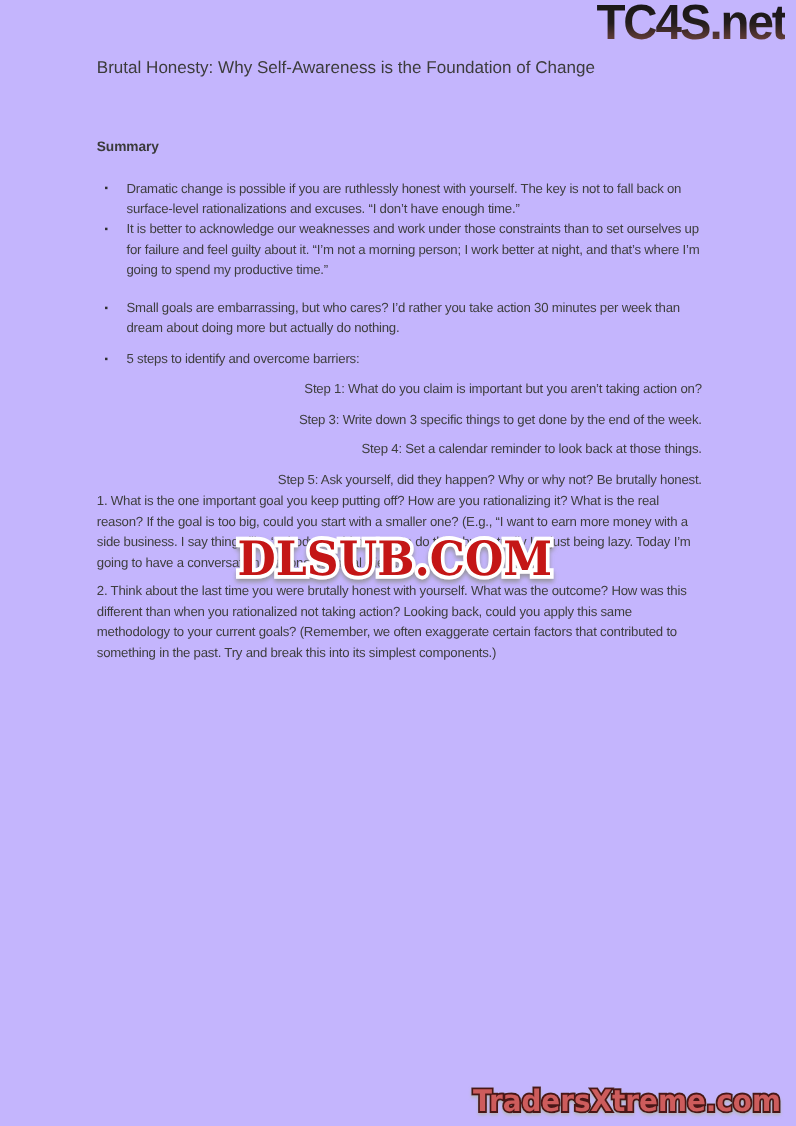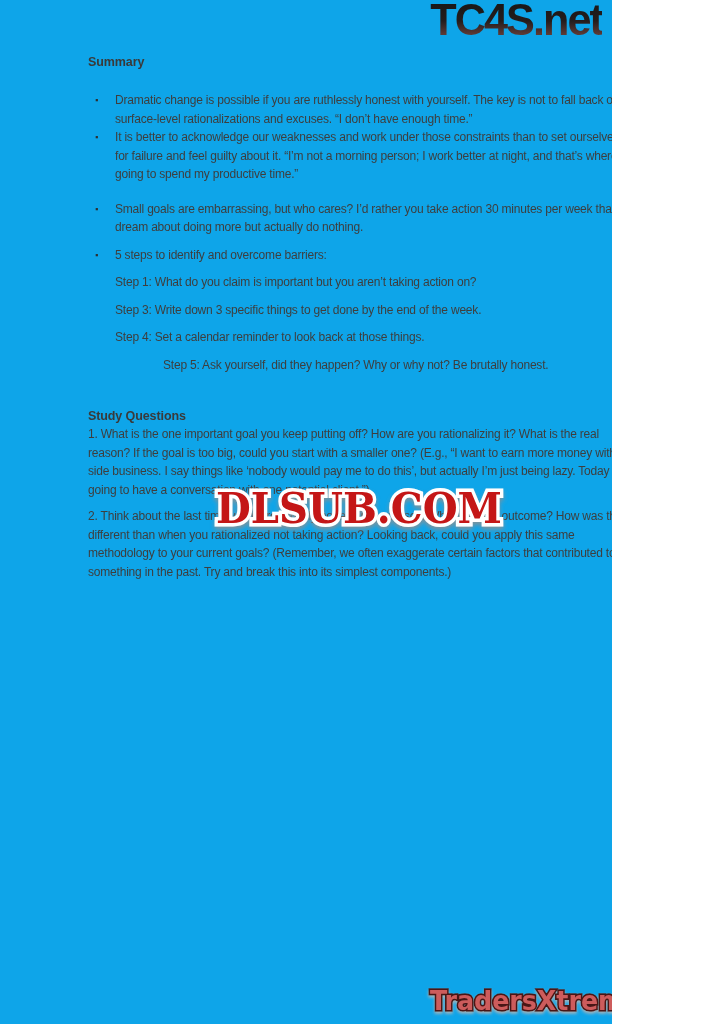--- a/index.html
+++ b/index.html
@@ -1,19 +1,19 @@
 <!DOCTYPE html>
 <html><head>
 <meta charset="utf-8">
 <style>
   html, body { margin:0; padding:0; background:#ffffff; }
   .page {
     position:relative;
-    width:612px; height:1024px;
-    background:#0ea5e9;
+    width:724px; height:1024px;
+    background:#c4b5fd;
     overflow:hidden;
     font-family:"Liberation Sans", sans-serif;
     color:#3e3e3e;
   }
 
   
   .tc4s {
     position:absolute;
     top:-6px; right:10px;
     font-size:45px;
@@ -63,38 +63,39 @@
     flex:0 0 20px;
     width:20px;
     padding-left:7px;
     font-size:9px;
     line-height:18.5px;
     color:#2e2e2e;
   }
   .li-text { flex:1; }
 
   .steps { margin-top:9px; padding-left:27px; }
-  .steps p { margin:0 0 9px 0; }
+  .steps p { margin:0 0 9px 0;text-align:right; }
   .steps p:last-child { margin-bottom:0;margin-left:48px; }
 
   .questions p { margin:0 0 8px 0; }
   .questions p:first-child { margin-top:1px; }
 
   .wm-mid { position:absolute; left:208px; top:479px; }
   .wm-bottom { position:absolute; left:422px; top:979px; }
 </style>
 </head>
 <body>
 
 <div class="page">
 
   <div class="tc4s">TC4S.net</div>
 
   <div class="content">
 
+    <h1 class="title">Brutal Honesty: Why Self-Awareness is the Foundation of Change</h1>
 
     <h2 class="hd">Summary</h2>
 
     <ul class="bullets">
       <li>
         <span class="marker">▪</span>
         <span class="li-text">Dramatic change is possible if you are ruthlessly honest with yourself. The key is not to fall back on surface-level rationalizations and excuses. “I don’t have enough time.”</span>
       </li>
       <li>
         <span class="marker">▪</span>
@@ -110,21 +111,20 @@
       </li>
     </ul>
 
     <div class="steps">
       <p>Step 1: What do you claim is important but you aren’t taking action on?</p>
       <p>Step 3: Write down 3 specific things to get done by the end of the week.</p>
       <p>Step 4: Set a calendar reminder to look back at those things.</p>
       <p>Step 5: Ask yourself, did they happen? Why or why not? Be brutally honest.</p>
     </div>
 
-    <h2 class="hd study">Study Questions</h2>
 
     <div class="questions">
       <p>1. What is the one important goal you keep putting off? How are you rationalizing it? What is the real reason? If the goal is too big, could you start with a smaller one? (E.g., “I want to earn more money with a side business. I say things like ‘nobody would pay me to do this’, but actually I’m just being lazy. Today I’m going to have a conversation with one potential client.”)</p>
       <p>2. Think about the last time you were brutally honest with yourself. What was the outcome? How was this different than when you rationalized not taking action? Looking back, could you apply this same methodology to your current goals? (Remember, we often exaggerate certain factors that contributed to something in the past. Try and break this into its simplest components.)</p>
     </div>
 
   </div>
 
   <svg class="wm-mid" width="302" height="58" viewBox="0 0 302 58">
     <defs>

